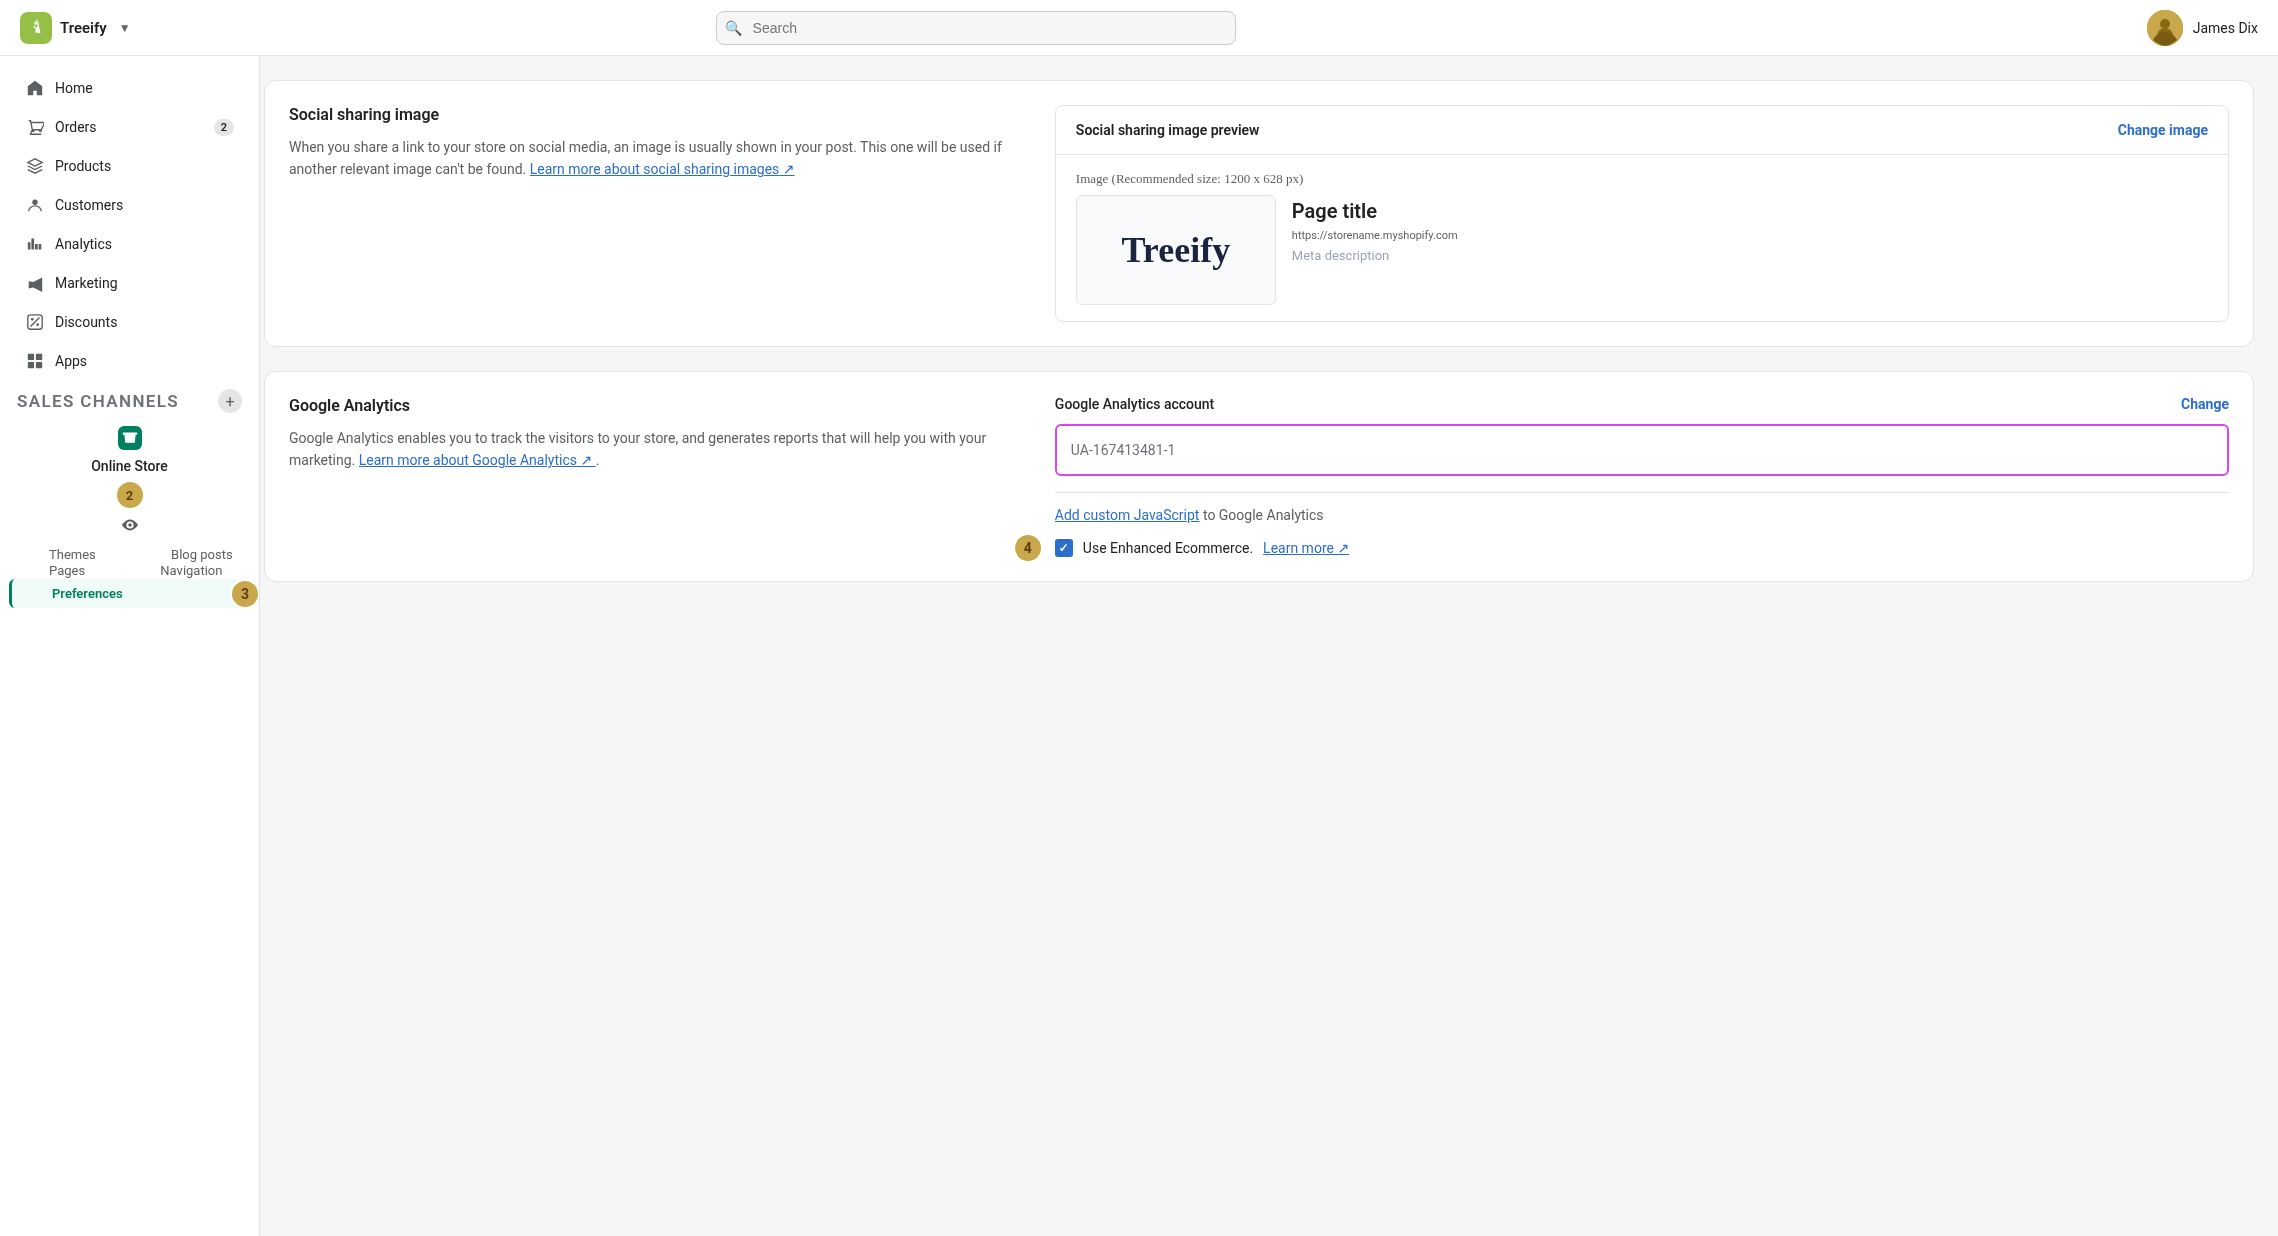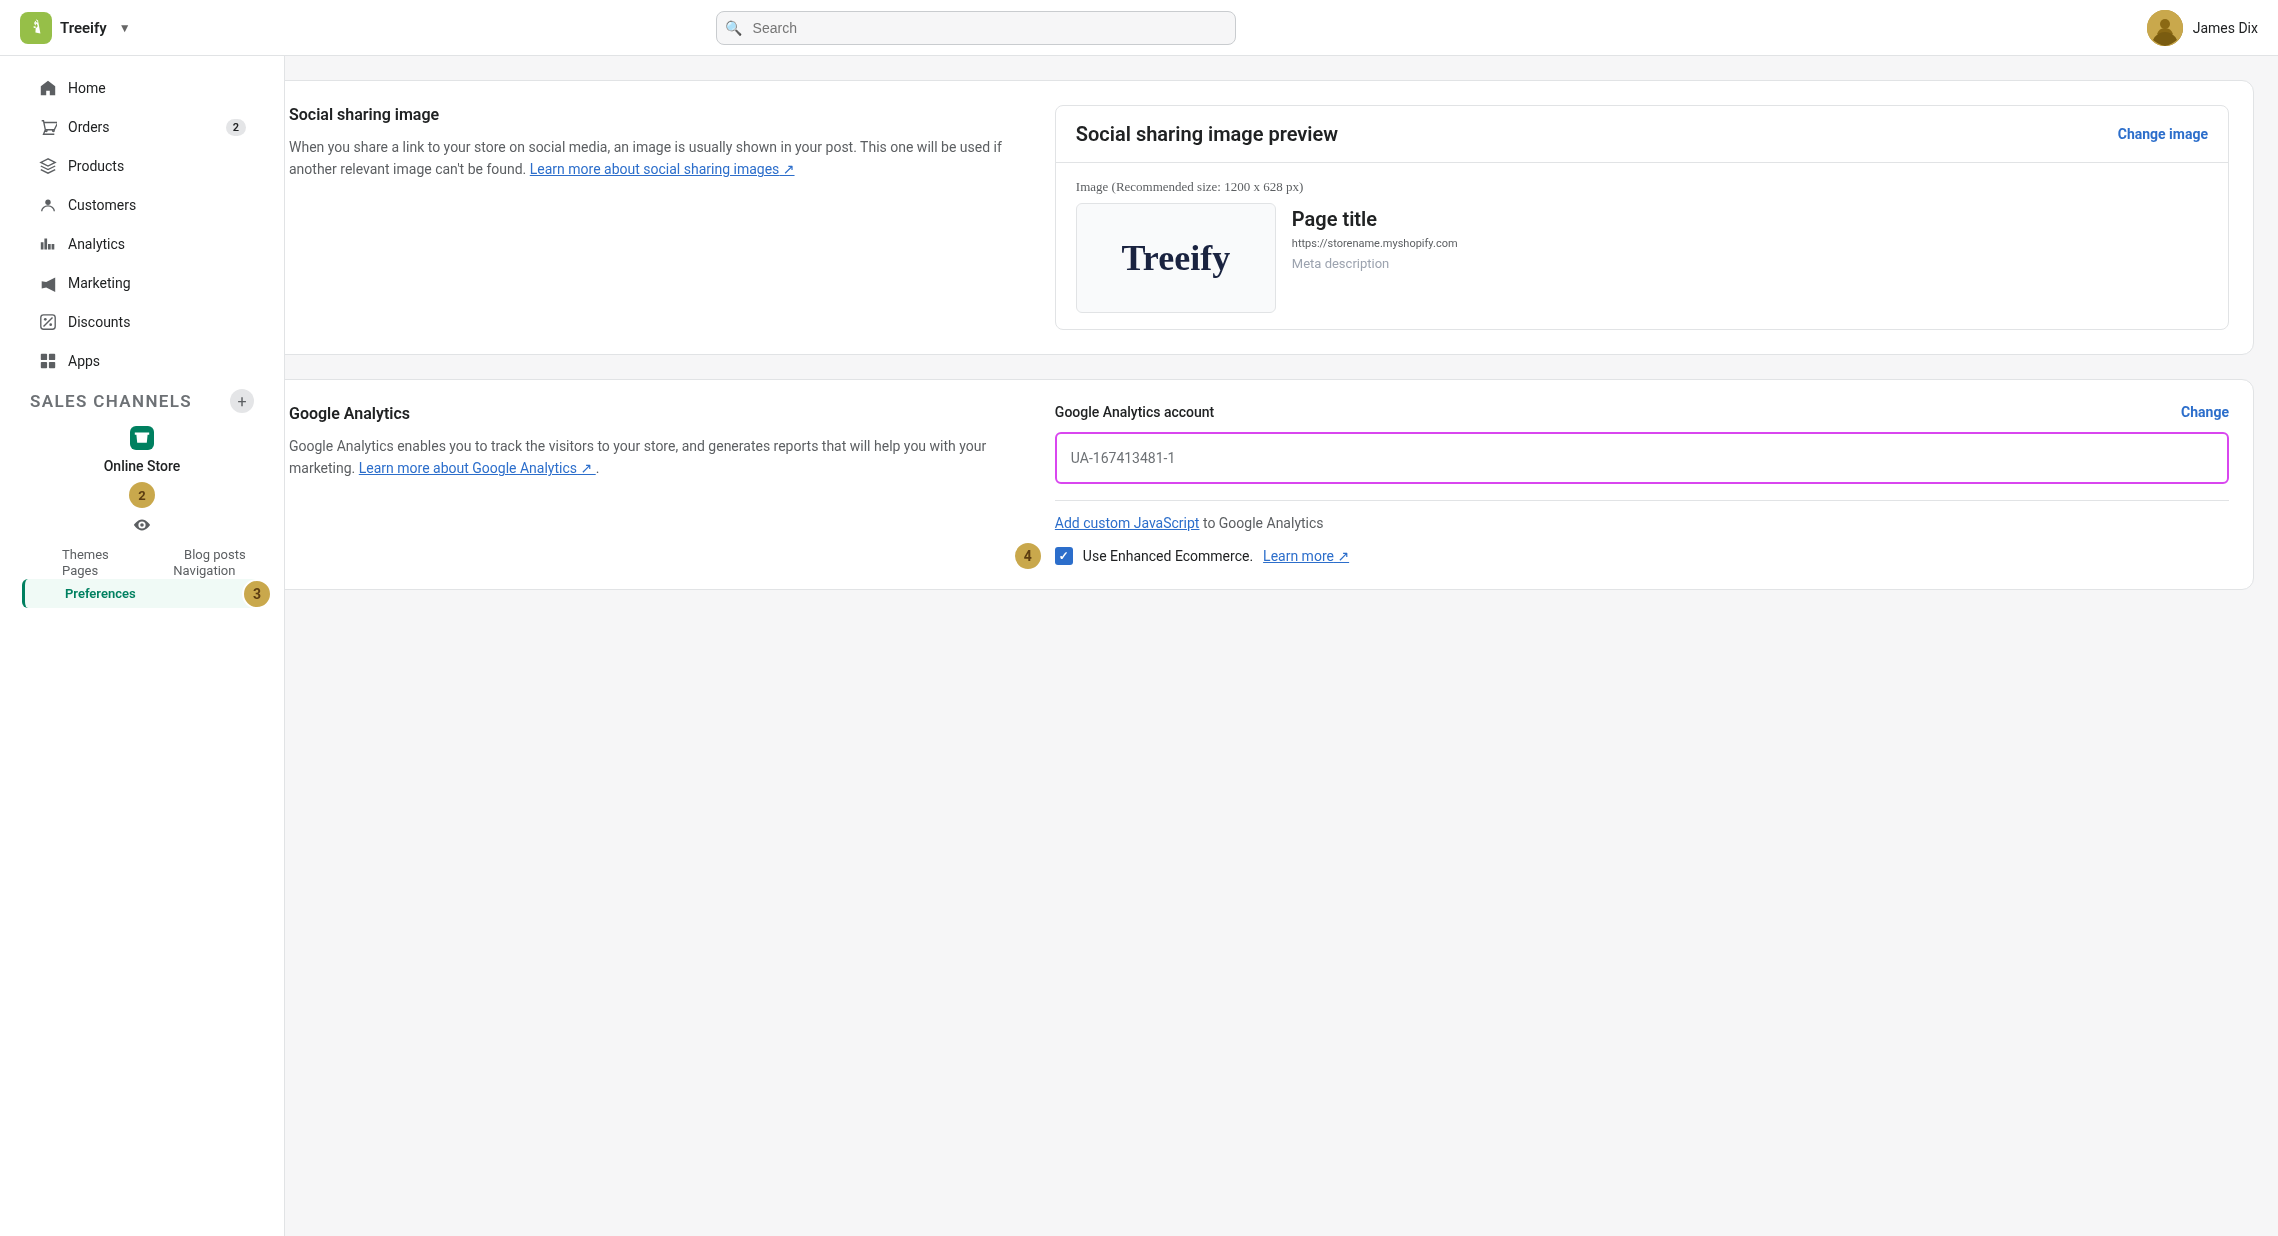--- a/index.html
+++ b/index.html
@@ -22,21 +22,21 @@
     }
     .search-wrap { position: relative; }
     .search-wrap .search-icon-inner { position: absolute; left: 10px; top: 50%; transform: translateY(-50%); color: #8c9196; font-size: 14px; }
     .topbar-user { display: flex; align-items: center; gap: 10px; margin-left: auto; }
     .avatar-img { width: 36px; height: 36px; border-radius: 50%; background: linear-gradient(135deg, #c9a84c, #8b6914); display: flex; align-items: center; justify-content: center; }
 
     
     .layout { display: flex; margin-top: 56px; min-height: calc(100vh - 56px); }
 
     
-    .sidebar { width: 285px; background: #fff; border-right: 1px solid #e1e3e5; padding: 12px 14px; flex-shrink: 0; position: fixed; top: 56px; bottom: 0; overflow-y: auto; }
+    .sidebar { width: 260px; background: #fff; border-right: 1px solid #e1e3e5; padding: 12px 1px; flex-shrink: 0; position: fixed; top: 56px; bottom: 0; overflow-y: auto; }
     .sidebar-item {
       display: flex; align-items: center; gap: 10px; padding: 9px 16px; cursor: pointer;
       color: #202223; text-decoration: none; font-size: 14px; border-radius: 6px; margin: 1px 8px;
     }
     .sidebar-item .icon { width: 20px; height: 20px; display: flex; align-items: center; justify-content: center; color: #5c5f62; flex-shrink: 0; }
     .badge { background: #e4e5e7; color: #202223; border-radius: 10px; font-size: 11px; padding: 2px 7px; font-weight: 600; margin-left: auto; }
     .sales-channels-header { display: flex; align-items: center; justify-content: space-between; padding: 8px 16px 4px; }
     .sales-channels-label { font-size: 17px; font-weight: 600; color: #6d7175; text-transform: uppercase; letter-spacing: 0.08em; }
     .add-channel-btn { width: 24px; height: 24px; border-radius: 50%; background: #e4e5e7; display: flex; align-items: center; justify-content: center; cursor: pointer; font-size: 16px; color: #5c5f62; }
     .online-store-row { display: flex; align-items: center; padding: 8px 16px; gap: 8px; cursor: pointer; margin: 1px 8px; border-radius: 6px; flex-direction: column; }
@@ -56,21 +56,21 @@
     }
 
     .two-col { display: grid; grid-template-columns: 1fr 1.6fr; gap: 32px; align-items: start; }
     .section-title { font-size: 16px; font-weight: 600; margin-bottom: 12px; }
     .section-desc { font-size: 14px; color: #5c5f62; line-height: 1.6; }
     .link { color: #2c6ecb; text-decoration: underline; cursor: pointer; }
 
     
     .preview-card { border: 1px solid #e1e3e5; border-radius: 8px; overflow: hidden; }
     .preview-card-header { display: flex; align-items: center; justify-content: space-between; padding: 16px 20px; border-bottom: 1px solid #e1e3e5; }
-    .preview-card-title { font-size: 20px; font-weight: 600; }
+    .preview-card-title { font-size: 14px; font-weight: 600; }
     .change-link { color: #2c6ecb; cursor: pointer; font-size: 14px; font-weight: bold; }
     .preview-content { padding: 16px 20px; }
     .image-label { font-size: 13px; margin-bottom: 8px; }
     .image-label span { color: #5c5f62; font-family: Liberation Serif, serif; }
     .preview-image-row { display: flex; gap: 16px; }
     .preview-logo-box { width: 200px; height: 110px; border: 1px solid #e1e3e5; border-radius: 6px; display: flex; align-items: center; justify-content: center; background: #f9fafb; flex-shrink: 0; }
     .treeify-logo { font-size: 36px; font-weight: 900; color: #1a2340; font-family: Georgia, serif; }
     .preview-meta { display: flex; flex-direction: column; gap: 6px; padding-top: 4px; }
     .page-title-text { font-size: 20px; font-weight: 600; color: #202223; }
     .url-text { font-size: 11px; color: #5c5f62; }

